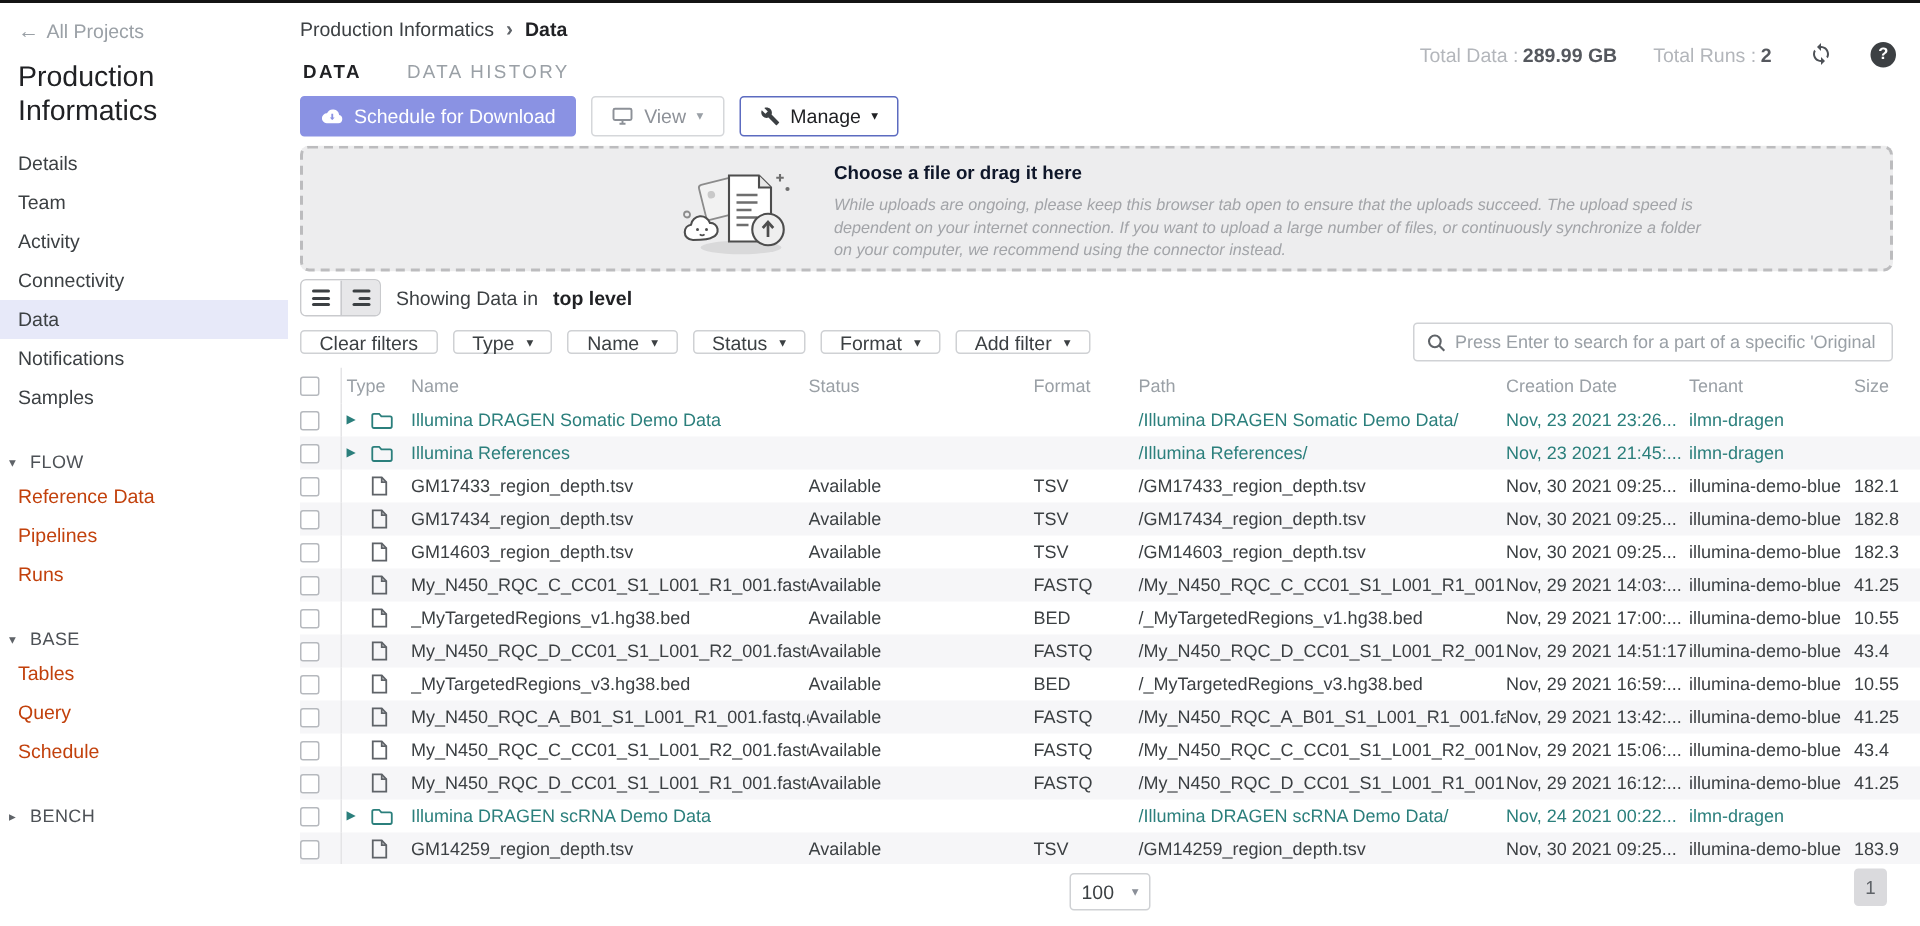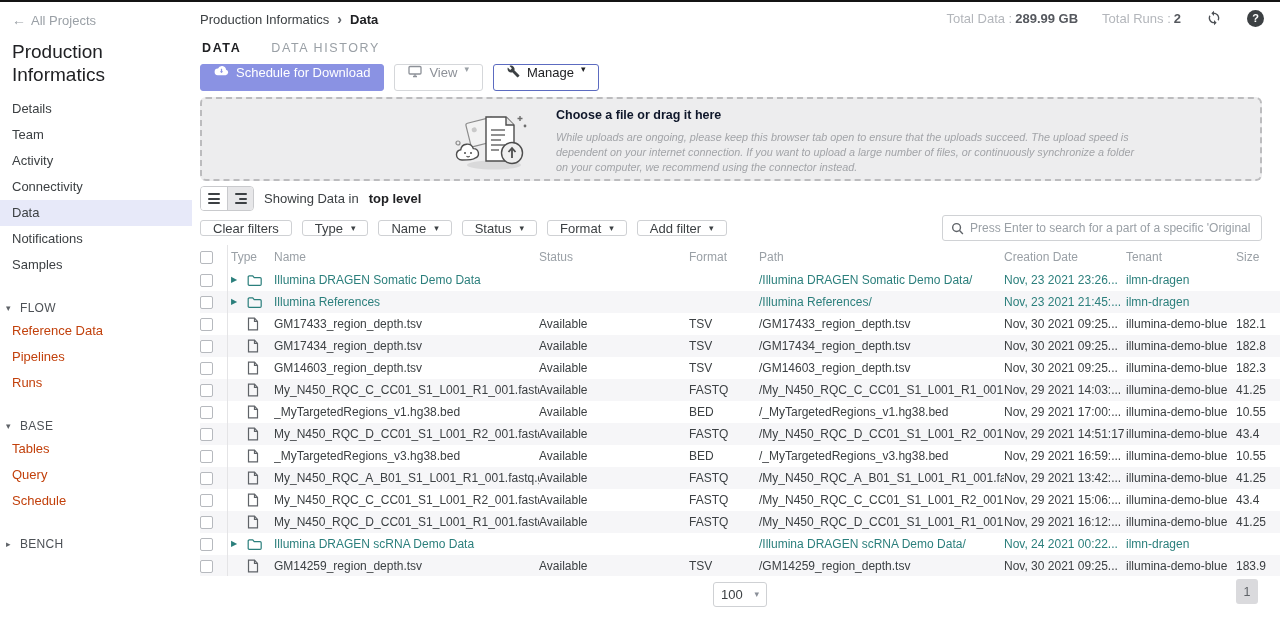--- a/index.html
+++ b/index.html
@@ -24,32 +24,32 @@
   .side-sub { padding:4px 12px 4px 12px; font-size:13px; color:#c2410c; cursor:pointer; line-height:18px; }
 
   
   .main { position:absolute; left:192px; top:2px; width:1088px; height:615px; }
 
   .breadcrumb { position:absolute; top:9px; left:8px; display:flex; align-items:center; gap:8px; font-size:13px; }
   .crumb-parent { color:#3c4043; cursor:pointer; }
   .crumb-sep { color:#5f6368; font-weight:700; font-size:14px; }
   .crumb-current { color:#202124; font-weight:700; }
 
-  .totals { position:absolute; top:7px; right:16px; display:flex; align-items:center; gap:24px; }
+  .totals { position:absolute; top:25px; right:16px; display:flex; align-items:center; gap:24px; }
   .total-pair { font-size:13px; color:#b3b6bb; }
   .total-pair b { color:#55585e; font-weight:700; margin-left:3px; }
   .icon-btn { width:18px; height:18px; display:flex; align-items:center; justify-content:center; cursor:pointer; }
   .help-circle { width:17px; height:17px; border-radius:50%; background:#3c4043; color:#fff; font-size:11px; font-weight:700; display:flex; align-items:center; justify-content:center; cursor:pointer; }
 
   .tabs { position:absolute; top:39px; left:10px; display:flex; gap:30px; }
   .tab { font-size:12.5px; letter-spacing:1.6px; color:#9aa0a6; cursor:pointer; padding-bottom:4px; }
   .tab.active { color:#202124; font-weight:700; }
 
   .toolbar { position:absolute; top:62px; left:8px; display:flex; gap:10px; }
-  .btn { height:27px; display:inline-flex; align-items:flex-start; gap:7px; border-radius:3px; font-size:13px; padding:0 13px; cursor:pointer; background:#fff; border:1px solid #d5d7da; }
+  .btn { height:27px; display:inline-flex; align-items:center; gap:7px; border-radius:3px; font-size:13px; padding:0 13px; cursor:pointer; background:#fff; border:1px solid #d5d7da; }
   .btn-primary { background:#8a92e3; border:1px solid #8a92e3; color:#fff; }
   .btn-view { color:#8d9198; }
   .btn-manage { border:1px solid #5c6bc0; color:#202124; }
   .chev { font-size:9px; line-height:1; }
   .btn-view .chev { color:#9aa0a6; }
 
   .dropzone { position:absolute; top:95px; left:8px; right:18px; height:84px; background:#ededee; border:2px dashed #bcbcbe; border-radius:6px; }
   .dz-inner { display:flex; align-items:flex-start; gap:26px; padding:9px 0 0 252px; }
   .dz-text { max-width:590px; }
   .dz-title { font-size:12.5px; font-weight:700; color:#0f172a; margin-bottom:8px; }

